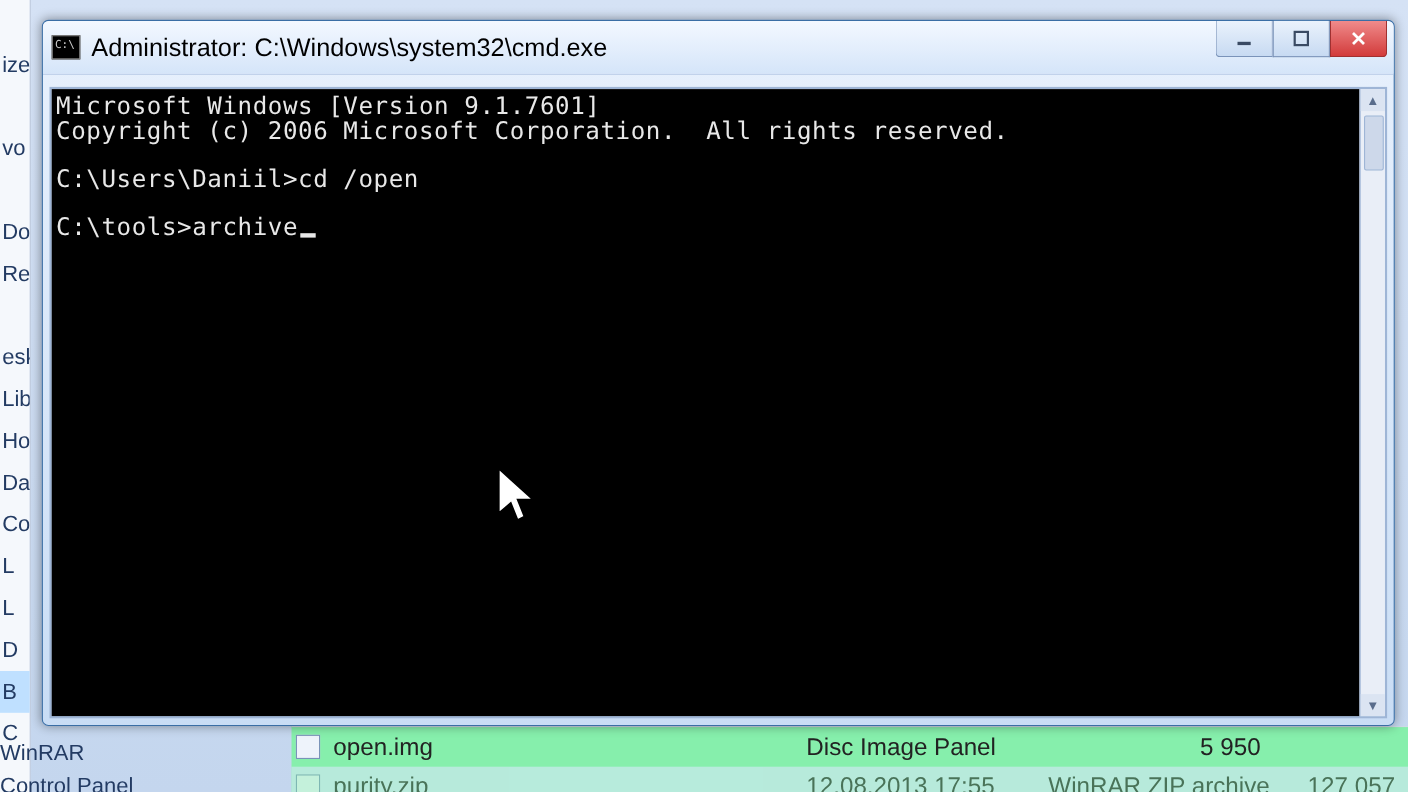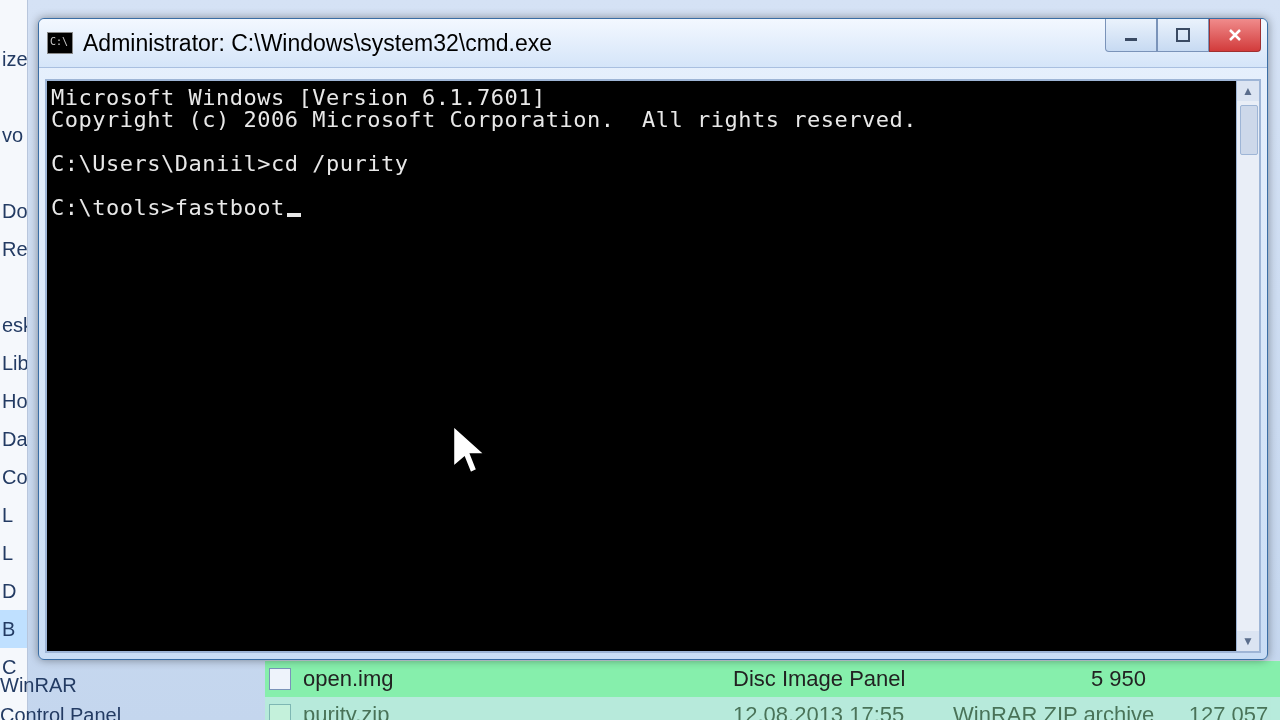--- a/index.html
+++ b/index.html
@@ -116,26 +116,26 @@
       </div>
       <div class="winbtn close">
         <svg viewBox="0 0 18 18">
             <path d="M4 4 L14 14 M14 4 L4 14" stroke="currentColor" stroke-width="2.5" fill="none"></path>
           </svg>
       </div>
     </div>
   </div>
 
   <div class="console-wrap">
-    <div class="console"><span>Microsoft Windows [Version 6.1.7601]</span>
+    <div class="console"><span>Microsoft Windows [Version 9.1.7601]</span>
 <span>Copyright (c) 2006 Microsoft Corporation.  All rights reserved.</span>
 <span></span>
-<span>C:\Users\Daniil&gt;</span><span>cd /purity</span>
+<span>C:\Users\Daniil&gt;</span><span>cd /open</span>
 <span></span>
-<span>C:\tools&gt;</span><span>fastboot</span><span class="cursor"></span>
+<span>C:\tools&gt;</span><span>archive</span><span class="cursor"></span>
 
       <div class="cursor-pointer">
         <svg viewBox="0 0 24 36">
             <path d="M2 2 L2 28 L9 22 L13 32 L17 30 L13 20 L22 20 Z" fill="#fff" stroke="#000" stroke-width="1"></path>
           </svg>
       </div>
     </div>
     <div class="vscroll">
       <div class="sarrow up">▲</div>
       <div class="sthumb"></div>

